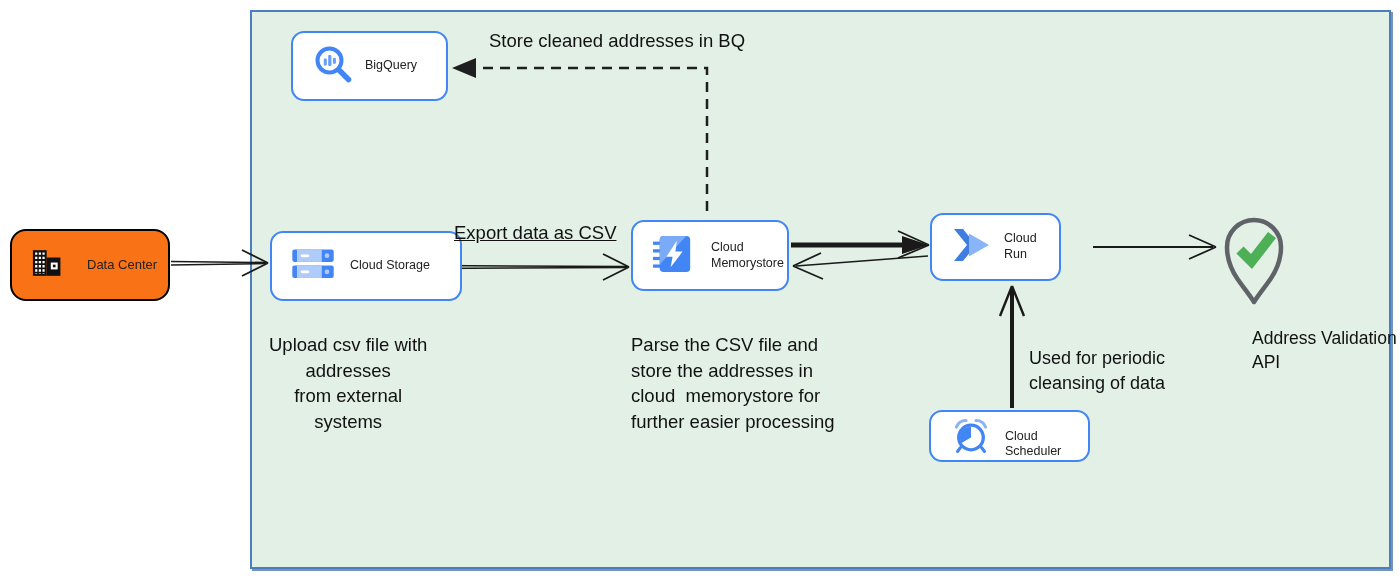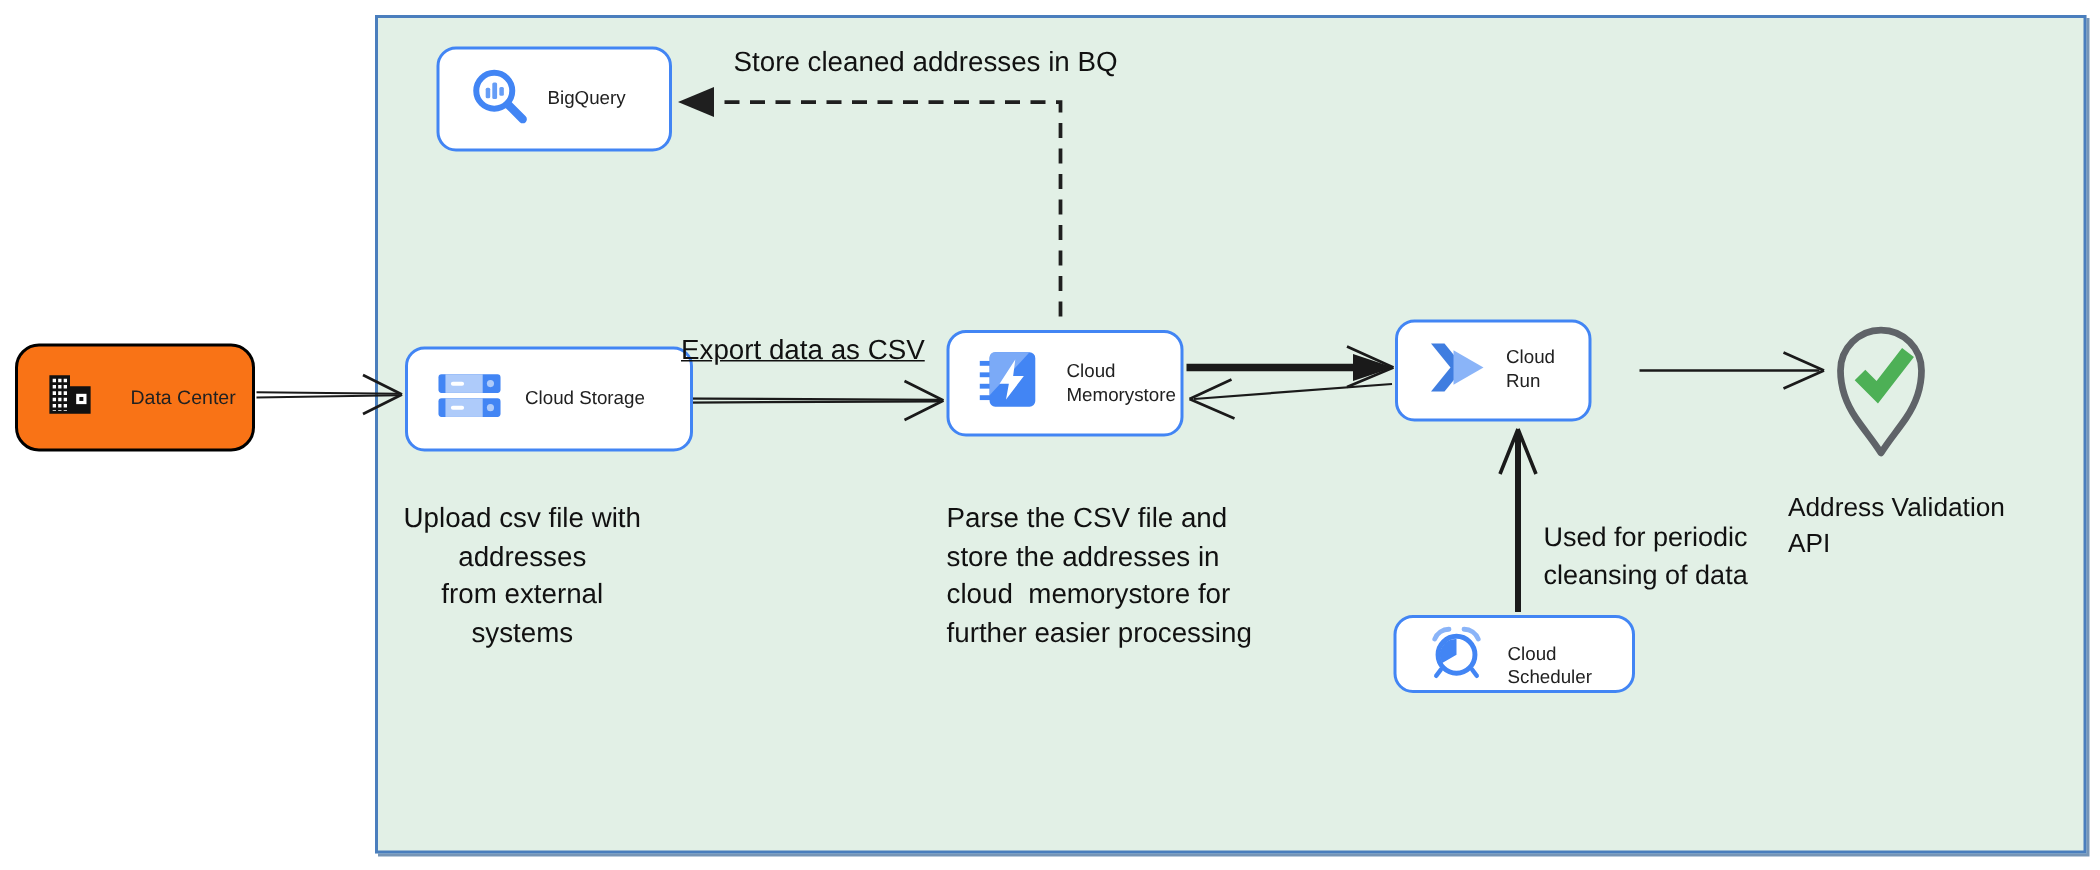--- a/index.html
+++ b/index.html
@@ -35,21 +35,21 @@
   .pin-wrap { position:absolute; left:1219px; top:210px; width:70px; height:96px; z-index:2; }
   .note {
     position:absolute; z-index:3; color:#111; font-size:18.5px;
     line-height:25.5px; white-space:pre-wrap;
   }
   .note-store   { left:489px;  top:28px;text-align:center; }
   .note-export  { left:454px;  top:220px;text-decoration:underline; }
   .note-upload  { left:269px;  top:332px;text-align:center; }
   .note-parse   { left:611px;  top:332px;margin-left:20px; }
   .note-periodic{ left:1029px; top:346px; font-size:18px; line-height:24.5px; }
-  .note-api     { left:1192px; top:326px; font-size:17.5px; line-height:24px; }
+  .note-api     { left:1252px; top:326px; font-size:17.5px; line-height:24px; }
 </style>
 </head>
 <body>
 
 <div class="canvas">
 
   <div class="gcp-zone"></div>
 
   <svg class="wires">
 

